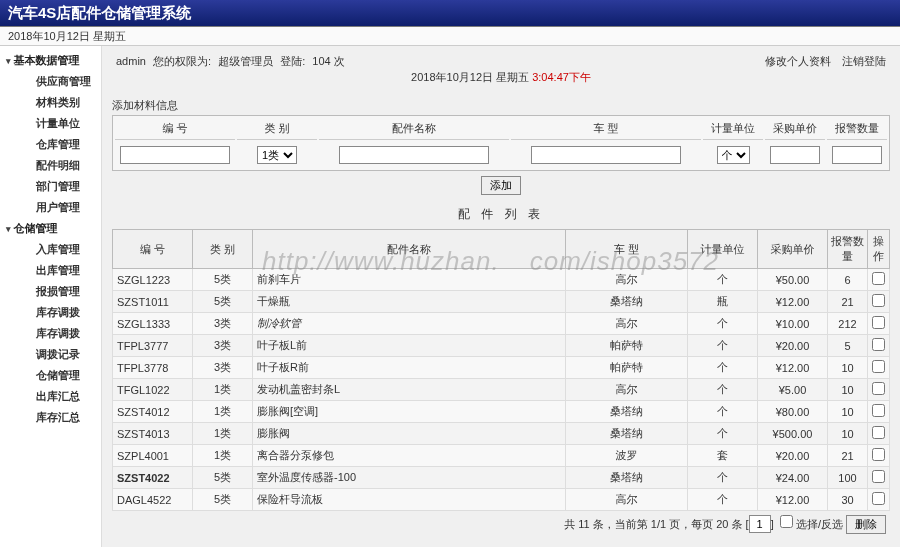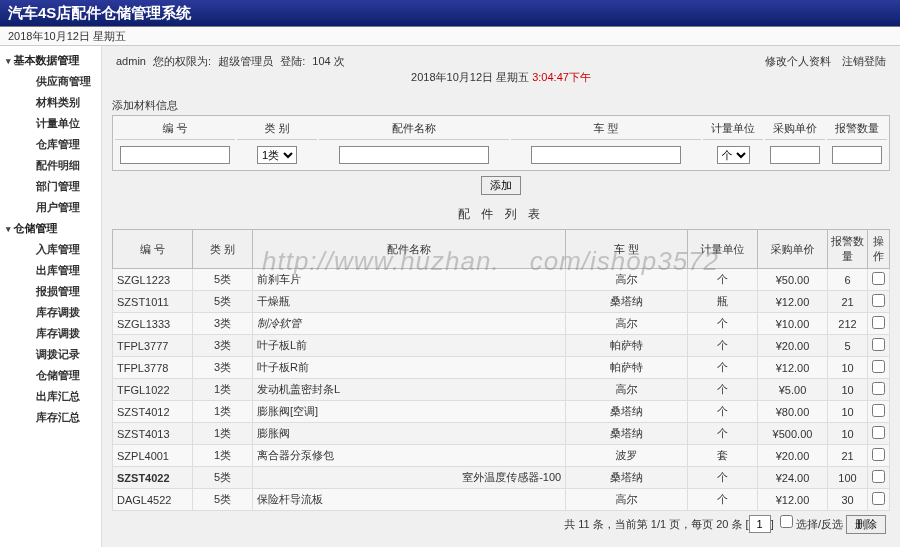--- a/index.html
+++ b/index.html
@@ -218,21 +218,21 @@
             <td style="text-align: left;">离合器分泵修包</td>
             <td>波罗</td>
             <td>套</td>
             <td>¥20.00</td>
             <td>21</td>
             <td class="cb-cell"><input type="checkbox" style=""></td>
           </tr>
           <tr>
             <td style="text-align: left; font-weight: bold;">SZST4022</td>
             <td>5类</td>
-            <td style="text-align: right;">室外温度传感器-100</td>
+            <td style="text-align: left;">室外温度传感器-100</td>
             <td>桑塔纳</td>
             <td>个</td>
             <td>¥24.00</td>
             <td>100</td>
             <td class="cb-cell"><input type="checkbox" style=""></td>
           </tr>
           <tr>
             <td style="text-align: left;">DAGL4522</td>
             <td>5类</td>
             <td style="text-align: left;">保险杆导流板</td>

